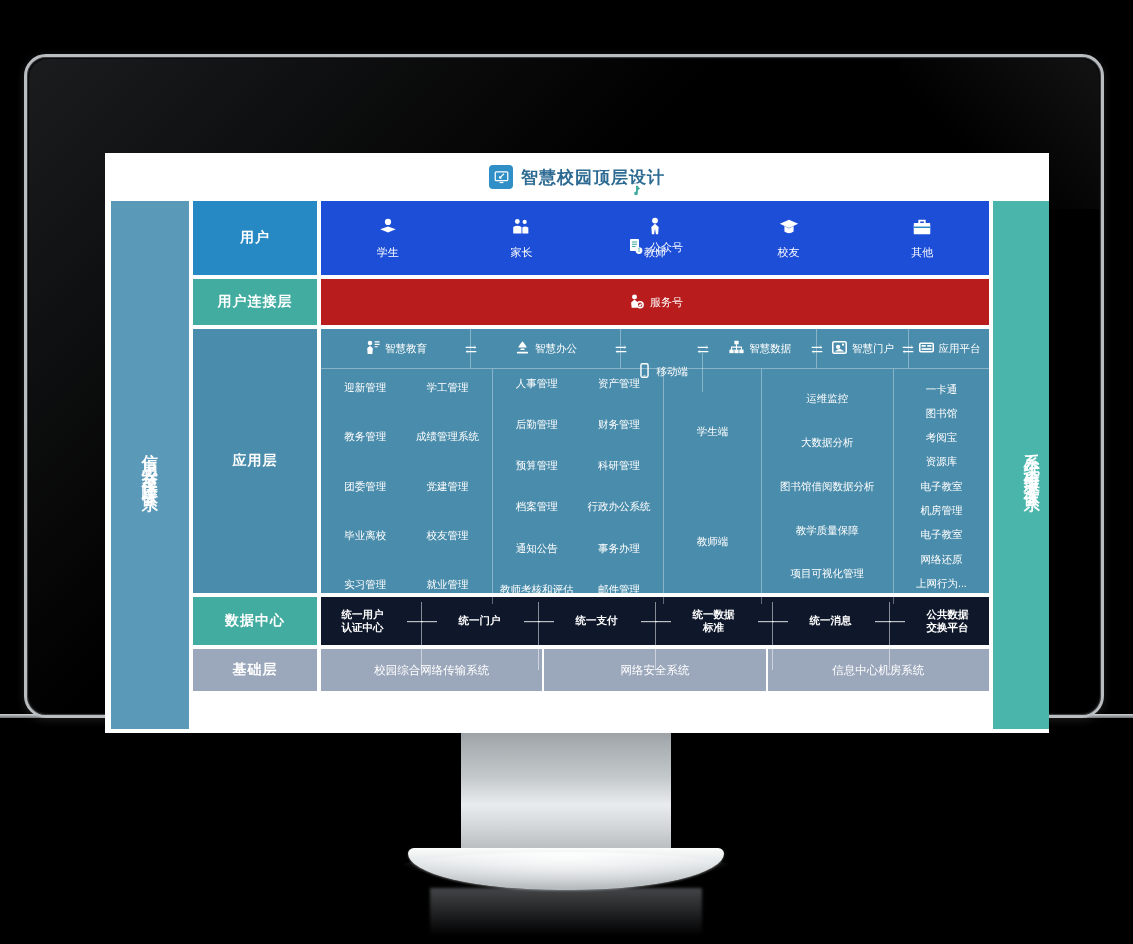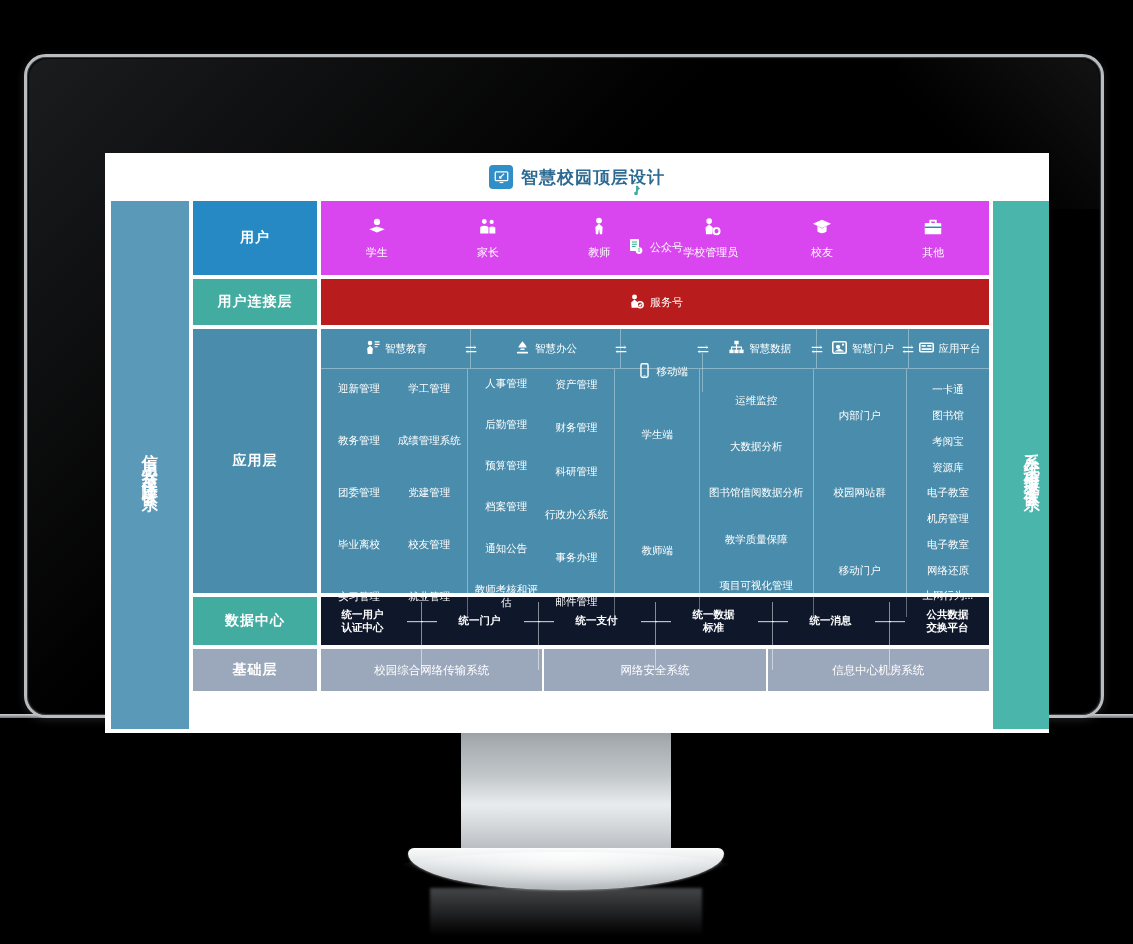--- a/index.html
+++ b/index.html
@@ -97,21 +97,21 @@
   .row{ display:flex; gap:4px; }
   .row-label{
     flex:0 0 124px; display:flex; align-items:center; justify-content:center;
     color:#fff; font-size:14px; font-weight:bold; letter-spacing:1px;
   }
   .row-body{ flex:1; display:flex; }
 
   
   #row-users{ height:74px; }
   #row-users .row-label{ background:#2689c4; }
-  #row-users .row-body{ background:#d946ef; }
+  #row-users .row-body{ background:#1d4ed8; }
   .user-cell{
     flex:1; display:flex; flex-direction:column; align-items:center;
     justify-content:center; gap:4px; color:#fff;
   }
   .user-cell .lbl{ font-size:11px; }
   .glyph{ font-size:21px; line-height:21px; color:#fff; }
 
   
   #row-connect{ height:46px; }
   #row-connect .row-label{ background:#41ac9f; }
@@ -241,28 +241,20 @@
                     <path d="M13.5 19 L13.5 12.5 Q16 10.5 20 12.5 L20 19 Z"></path>
                   </svg></span>
                 <span class="lbl">家长</span>
               </div>
               <div class="user-cell">
                 <span class="glyph"><svg width="22" height="22" viewBox="0 0 24 24" fill="#fff">
                     <circle cx="12" cy="5" r="3.2"></circle>
                     <path d="M12 8.5 L8 12 L8.6 20 L11 20 L12 14 L13 20 L15.4 20 L16 12 Z"></path>
                   </svg></span>
                 <span class="lbl">教师</span>
-              </div>
-              <div class="user-cell">
-                <span class="glyph"><svg width="22" height="22" viewBox="0 0 24 24" fill="#fff">
-                    <circle cx="10" cy="5.5" r="3.1"></circle>
-                    <path d="M10 9 L6 12.5 L6.6 20 L13.4 20 L14 12.5 Z"></path>
-                    <circle cx="18" cy="16.5" r="3.3" fill="none" stroke="#fff" stroke-width="2.2"></circle>
-                  </svg></span>
-                <span class="lbl">学校管理员</span>
               </div>
               <div class="user-cell">
                 <span class="glyph"><svg width="22" height="22" viewBox="0 0 24 24" fill="#fff">
                     <path d="M12 4 L22 8.5 L12 13 L2 8.5 Z"></path>
                     <path d="M7 11 L7 17 Q12 20.5 17 17 L17 11 L12 13.6 Z"></path>
                   </svg></span>
                 <span class="lbl">校友</span>
               </div>
               <div class="user-cell">
                 <span class="glyph"><svg width="22" height="22" viewBox="0 0 24 24" fill="#fff">
@@ -426,27 +418,20 @@
                     <div class="item">教师端</div>
                   </div>
                 </div>
                 <div class="app-col" style="flex: 1.55 1 0%;">
                   <div class="items">
                     <div class="item">运维监控</div>
                     <div class="item">大数据分析</div>
                     <div class="item">图书馆借阅数据分析</div>
                     <div class="item">教学质量保障</div>
                     <div class="item">项目可视化管理</div>
-                  </div>
-                </div>
-                <div class="app-col" style="flex: 1.25 1 0%;">
-                  <div class="items">
-                    <div class="item">内部门户</div>
-                    <div class="item">校园网站群</div>
-                    <div class="item">移动门户</div>
                   </div>
                 </div>
                 <div class="app-col" style="flex: 1.1 1 0%;">
                   <div class="items">
                     <div class="item">一卡通</div>
                     <div class="item">图书馆</div>
                     <div class="item">考阅宝</div>
                     <div class="item">资源库</div>
                     <div class="item">电子教室</div>
                     <div class="item">机房管理</div>

